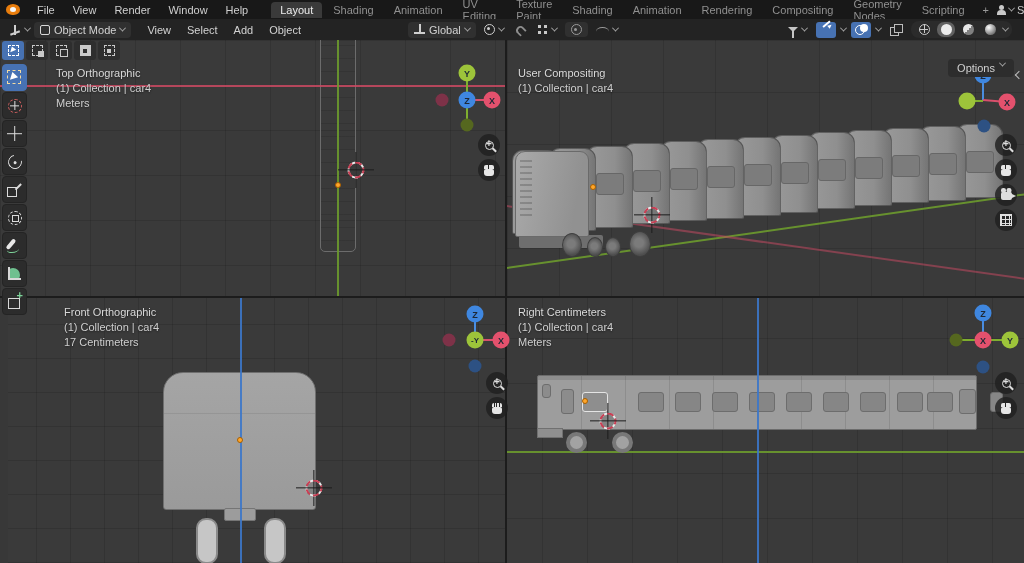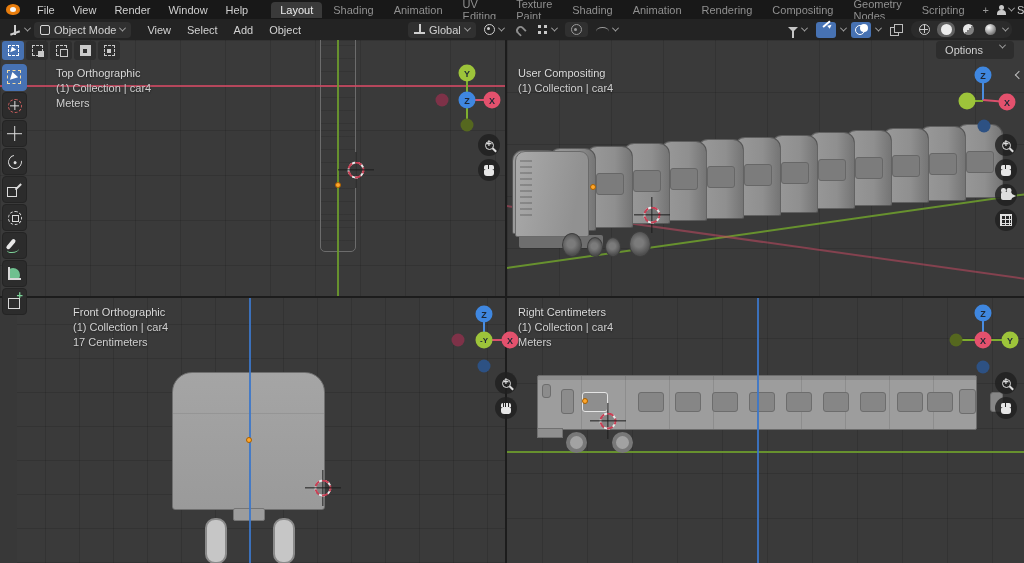--- a/index.html
+++ b/index.html
@@ -68,21 +68,21 @@
   .i-solid{width:11px;height:11px;border-radius:50%;background:#ececec}
   .i-material{width:11px;height:11px;border-radius:50%;background:linear-gradient(135deg,#e8e8e8 50%,#808080 50%)}
   .i-rendered{width:11px;height:11px;border-radius:50%;background:radial-gradient(circle at 35% 32%,#ffffff,#6f6f6f 75%)}
 
   
   .workspace{position:absolute;left:0;top:40px;width:1024px;height:523px;background:#383838}
   .vp{position:absolute;overflow:hidden;background-color:#3a3a3a;
       background-image:linear-gradient(rgba(0,0,0,0.12) 1px,transparent 1px),linear-gradient(90deg,rgba(0,0,0,0.12) 1px,transparent 1px)}
   #vp-tl{left:0;top:0;width:505px;height:256px;background-size:45px 45px}
   #vp-tr{left:507px;top:0;width:517px;height:256px;background-size:52px 52px}
-  #vp-bl{left:17px;top:258px;width:505px;height:265px;background-size:34px 34px;background-position:-6px -8px}
+  #vp-bl{left:8px;top:258px;width:505px;height:265px;background-size:34px 34px;background-position:-6px -8px}
   #vp-br{left:507px;top:258px;width:517px;height:265px;background-size:45px 45px;background-position:-10px -5px}
   .vdiv{position:absolute;left:505px;top:0;width:2px;height:523px;background:#1c1c1c}
   .hdiv{position:absolute;left:0;top:256px;width:1024px;height:2px;background:#1c1c1c}
 
   .vplabel{position:absolute;z-index:70;line-height:15px;color:#d9d9d9;text-shadow:0 1px 2px rgba(0,0,0,.45)}
   .vplabel .l2,.vplabel .l3{color:#cfcfcf}
 
   .axis{position:absolute;z-index:25}
   .axis.under{z-index:5}
 
@@ -177,21 +177,21 @@
   .selbtn{width:22px;height:19px;border-radius:3px;background:#2e2e2e;display:flex;align-items:center;justify-content:center}
   .selbtn.on{background:#4772b3}
   .smi{position:relative;width:11px;height:11px;border:1.1px dashed #c9c9c9}
   .selbtn.on .smi{border-color:#fff}
   .smi-set::after{content:"";position:absolute;left:2px;top:1px;border-left:5px solid #fff;border-top:2px solid transparent;border-bottom:4px solid transparent;transform:rotate(15deg)}
   .smi-extend::after{content:"";position:absolute;right:-2px;bottom:-2px;width:6px;height:6px;background:#c9c9c9}
   .smi-sub::after{content:"";position:absolute;right:-2px;bottom:-2px;width:6px;height:6px;background:#2e2e2e;border:1.1px solid #c9c9c9}
   .smi-invert{background:#c9c9c9}
   .smi-invert::after{content:"";position:absolute;left:2.5px;top:2.5px;width:4px;height:4px;background:#2e2e2e}
   .smi-intersect::after{content:"";position:absolute;left:2.5px;top:2.5px;width:4px;height:4px;background:#c9c9c9}
-  .optbtn{position:absolute;right:10px;top:1px;background:#2d2d2d;border-radius:4px;color:#d0d0d0;display:flex;align-items:flex-start;gap:17px;padding:3px 9px;z-index:80}
+  .optbtn{position:absolute;right:10px;top:19px;background:#2d2d2d;border-radius:4px;color:#d0d0d0;display:flex;align-items:flex-start;gap:5px;padding:3px 9px;z-index:80}
 </style>
 </head>
 <body>
 
 <div class="app">
 
   <div class="topbar">
     <span class="blogo"></span>
     <span class="tmenu">File</span>
     <span class="tmenu">View</span>

